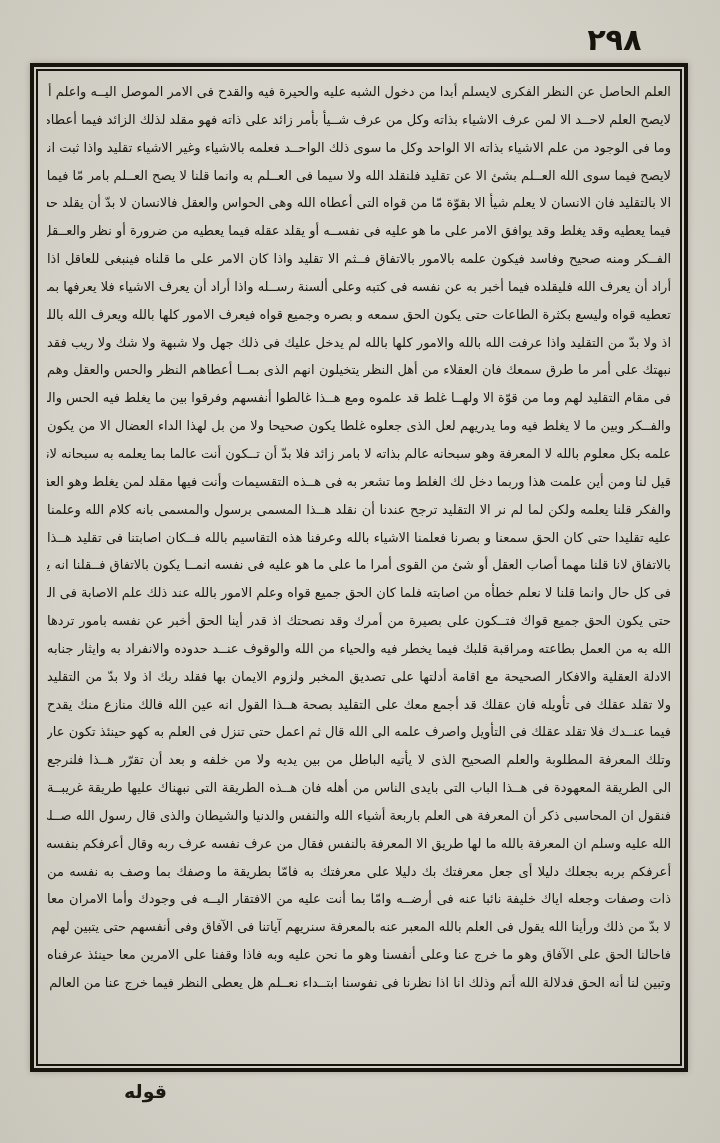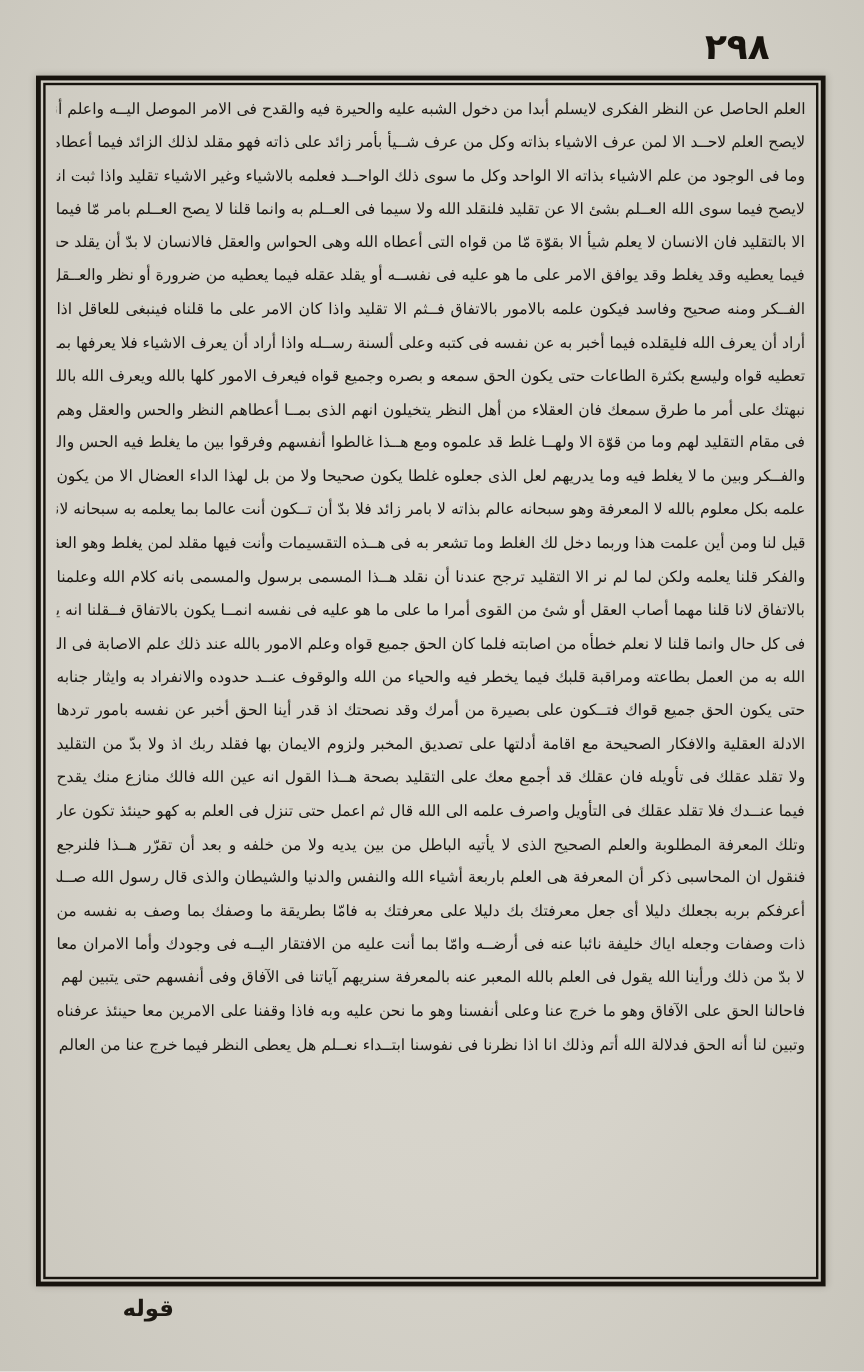--- a/index.html
+++ b/index.html
@@ -44,21 +44,21 @@
     height: 27.85px;
     line-height: 27.85px;
     font-size: 13px;
     white-space: nowrap;
     text-align: justify;
     text-align-last: justify;
     overflow: hidden;
   }
   .catchword {
     position: absolute;
-    left: 102px; top: 1080px;
+    left: 124px; top: 1080px;
     font-size: 19px;
     font-weight: bold;
     color: #1c1812;
     direction: rtl;
   }
 </style>
 </head>
 <body>
 
 <div class="page-number">٢٩٨</div>
@@ -69,35 +69,39 @@
 
     <div class="text-line">العلم الحاصل عن النظر الفكرى لايسلم أبدا من دخول الشبه عليه والحيرة فيه والقدح فى الامر الموصل اليــه واعلم أنه</div>
         <div class="text-line">لايصح العلم لاحــد الا لمن عرف الاشياء بذاته وكل من عرف شــيأ بأمر زائد على ذاته فهو مقلد لذلك الزائد فيما أعطاه</div>
         <div class="text-line">وما فى الوجود من علم الاشياء بذاته الا الواحد وكل ما سوى ذلك الواحــد فعلمه بالاشياء وغير الاشياء تقليد واذا ثبت انه</div>
         <div class="text-line">لايصح فيما سوى الله العــلم بشئ الا عن تقليد فلنقلد الله ولا سيما فى العــلم به وانما قلنا لا يصح العــلم بامر مّا فيما سوى الله</div>
         <div class="text-line">الا بالتقليد فان الانسان لا يعلم شيأ الا بقوّة مّا من قواه التى أعطاه الله وهى الحواس والعقل فالانسان لا بدّ أن يقلد حسه</div>
         <div class="text-line">فيما يعطيه وقد يغلط وقد يوافق الامر على ما هو عليه فى نفســه أو يقلد عقله فيما يعطيه من ضرورة أو نظر والعــقل يقلد</div>
         <div class="text-line">الفــكر ومنه صحيح وفاسد فيكون علمه بالامور بالاتفاق فــثم الا تقليد واذا كان الامر على ما قلناه فينبغى للعاقل اذا</div>
         <div class="text-line">أراد أن يعرف الله فليقلده فيما أخبر به عن نفسه فى كتبه وعلى ألسنة رســله واذا أراد أن يعرف الاشياء فلا يعرفها بما</div>
         <div class="text-line">تعطيه قواه وليسع بكثرة الطاعات حتى يكون الحق سمعه و بصره وجميع قواه فيعرف الامور كلها بالله ويعرف الله بالله</div>
+        <div class="text-line">اذ ولا بدّ من التقليد واذا عرفت الله بالله والامور كلها بالله لم يدخل عليك فى ذلك جهل ولا شبهة ولا شك ولا ريب فقد</div>
         <div class="text-line">نبهتك على أمر ما طرق سمعك فان العقلاء من أهل النظر يتخيلون انهم الذى بمــا أعطاهم النظر والحس والعقل وهم</div>
         <div class="text-line">فى مقام التقليد لهم وما من قوّة الا ولهــا غلط قد علموه ومع هــذا غالطوا أنفسهم وفرقوا بين ما يغلط فيه الحس والعقل</div>
         <div class="text-line">والفــكر وبين ما لا يغلط فيه وما يدريهم لعل الذى جعلوه غلطا يكون صحيحا ولا من بل لهذا الداء العضال الا من يكون</div>
         <div class="text-line">علمه بكل معلوم بالله لا المعرفة وهو سبحانه عالم بذاته لا بامر زائد فلا بدّ أن تــكون أنت عالما بما يعلمه به سبحانه لانك</div>
         <div class="text-line">قيل لنا ومن أين علمت هذا وربما دخل لك الغلط وما تشعر به فى هــذه التقسيمات وأنت فيها مقلد لمن يغلط وهو العقل</div>
         <div class="text-line">والفكر قلنا يعلمه ولكن لما لم نر الا التقليد ترجح عندنا أن نقلد هــذا المسمى برسول والمسمى بانه كلام الله وعلمنا</div>
+        <div class="text-line">عليه تقليدا حتى كان الحق سمعنا و بصرنا فعلمنا الاشياء بالله وعرفنا هذه التقاسيم بالله فــكان اصابتنا فى تقليد هــذا</div>
         <div class="text-line">بالاتفاق لانا قلنا مهما أصاب العقل أو شئ من القوى أمرا ما على ما هو عليه فى نفسه انمــا يكون بالاتفاق فــقلنا انه يخطى</div>
         <div class="text-line">فى كل حال وانما قلنا لا نعلم خطأه من اصابته فلما كان الحق جميع قواه وعلم الامور بالله عند ذلك علم الاصابة فى القوى</div>
+        <div class="text-line">حتى يكون الحق جميع قواك فتــكون على بصيرة من أمرك وقد نصحتك اذ قدر أينا الحق أخبر عن نفسه بامور تردها</div>
         <div class="text-line">الله به من العمل بطاعته ومراقبة قلبك فيما يخطر فيه والحياء من الله والوقوف عنــد حدوده والانفراد به وايثار جنابه</div>
-        <div class="text-line">حتى يكون الحق جميع قواك فتــكون على بصيرة من أمرك وقد نصحتك اذ قدر أينا الحق أخبر عن نفسه بامور تردها</div>
         <div class="text-line">الادلة العقلية والافكار الصحيحة مع اقامة أدلتها على تصديق المخبر ولزوم الايمان بها فقلد ربك اذ ولا بدّ من التقليد</div>
         <div class="text-line">ولا تقلد عقلك فى تأويله فان عقلك قد أجمع معك على التقليد بصحة هــذا القول انه عين الله فالك منازع منك يقدح</div>
         <div class="text-line">فيما عنــدك فلا تقلد عقلك فى التأويل واصرف علمه الى الله قال ثم اعمل حتى تنزل فى العلم به كهو حينئذ تكون عارفا</div>
         <div class="text-line">وتلك المعرفة المطلوبة والعلم الصحيح الذى لا يأتيه الباطل من بين يديه ولا من خلفه و بعد أن تقرّر هــذا فلنرجع</div>
+        <div class="text-line">الى الطريقة المعهودة فى هــذا الباب التى بايدى الناس من أهله فان هــذه الطريقة التى نبهناك عليها طريقة غريبــة</div>
         <div class="text-line">فنقول ان المحاسبى ذكر أن المعرفة هى العلم باربعة أشياء الله والنفس والدنيا والشيطان والذى قال رسول الله صــلى</div>
+        <div class="text-line">الله عليه وسلم ان المعرفة بالله ما لها طريق الا المعرفة بالنفس فقال من عرف نفسه عرف ربه وقال أعرفكم بنفسه</div>
         <div class="text-line">أعرفكم بربه بجعلك دليلا أى جعل معرفتك بك دليلا على معرفتك به فامّا بطريقة ما وصفك بما وصف به نفسه من</div>
         <div class="text-line">ذات وصفات وجعله اياك خليفة نائبا عنه فى أرضــه وامّا بما أنت عليه من الافتقار اليــه فى وجودك وأما الامران معا</div>
         <div class="text-line">لا بدّ من ذلك ورأينا الله يقول فى العلم بالله المعبر عنه بالمعرفة سنريهم آياتنا فى الآفاق وفى أنفسهم حتى يتبين لهم أنه الحق</div>
         <div class="text-line">فاحالنا الحق على الآفاق وهو ما خرج عنا وعلى أنفسنا وهو ما نحن عليه وبه فاذا وقفنا على الامرين معا حينئذ عرفناه</div>
         <div class="text-line">وتبين لنا أنه الحق فدلالة الله أتم وذلك انا اذا نظرنا فى نفوسنا ابتــداء نعــلم هل يعطى النظر فيما خرج عنا من العالم وهو</div>
       </div>
   </div>
 </div>
 
 <div class="catchword">قوله</div>

